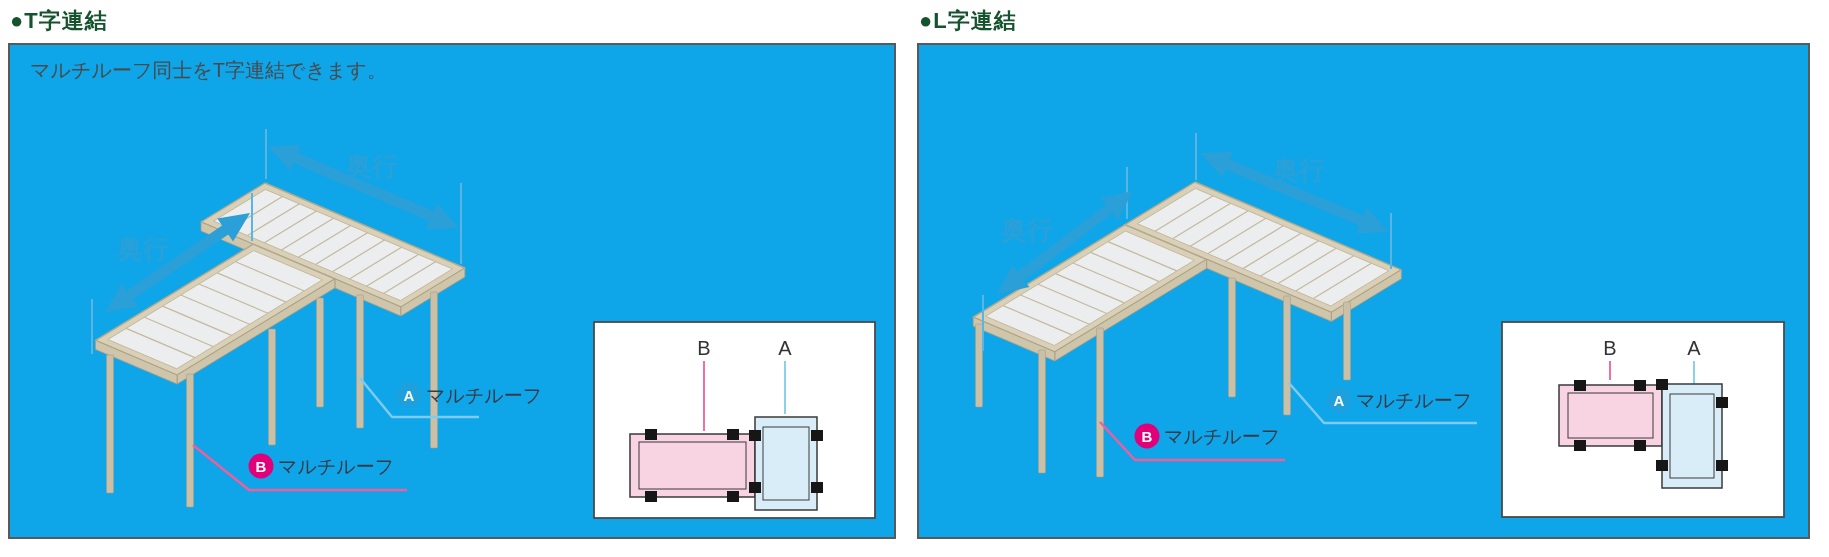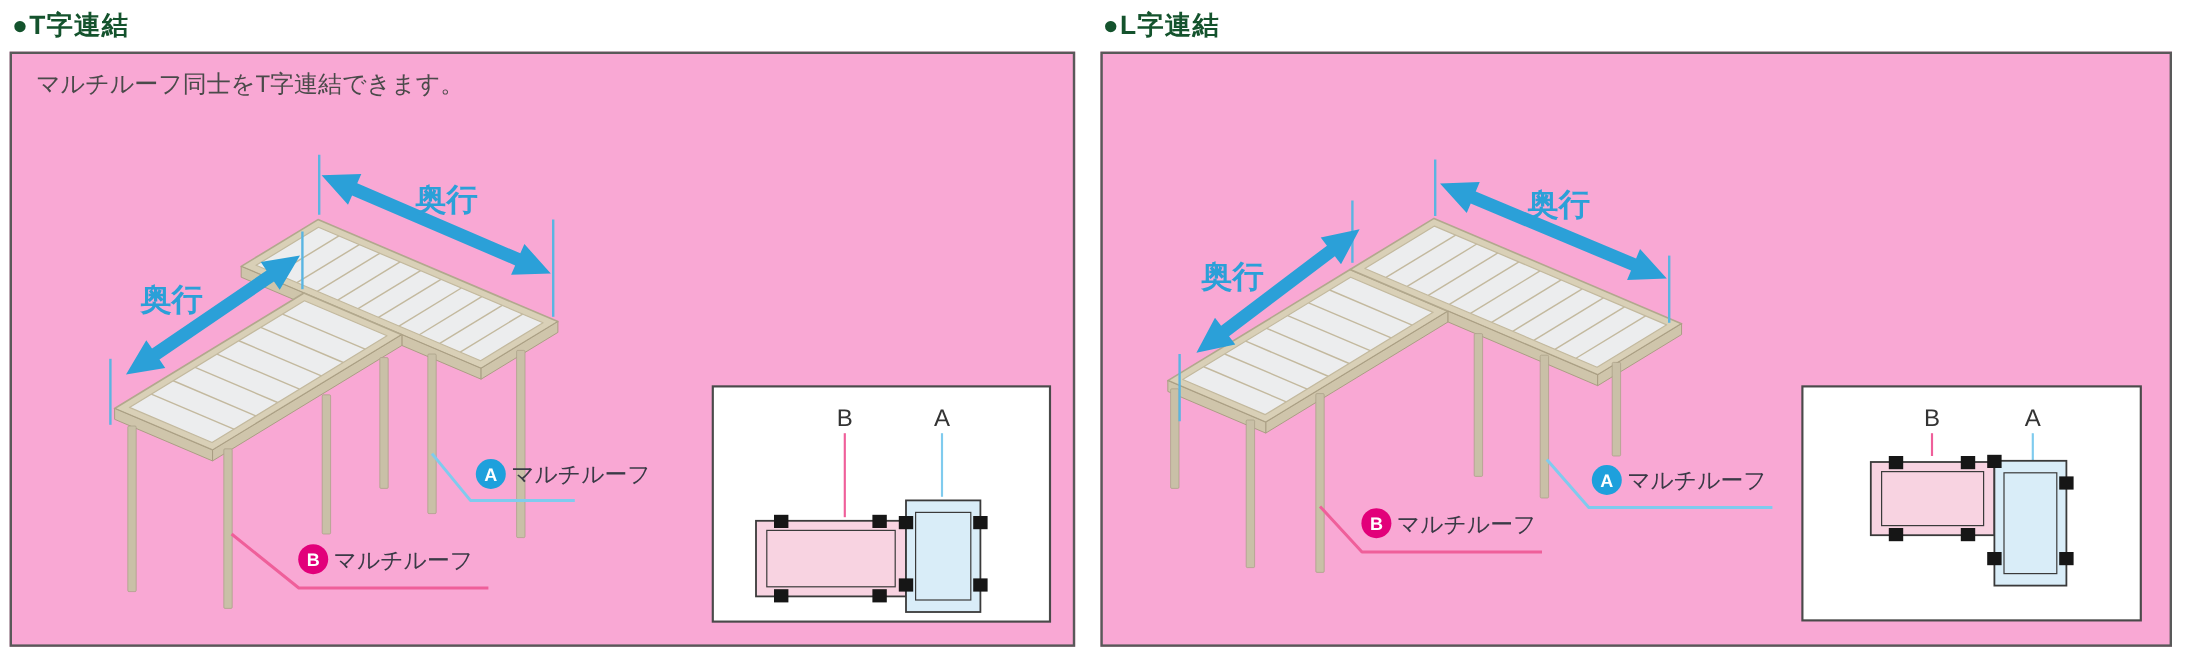--- a/index.html
+++ b/index.html
@@ -1,21 +1,21 @@
 <!DOCTYPE html>
 <html><head>
 <meta charset="utf-8">
 <style>
   html,body{margin:0;padding:0;background:#ffffff;}
   body{width:1829px;height:557px;position:relative;overflow:hidden;
        font-family:"Liberation Sans","DejaVu Sans",sans-serif;}
   .panel{position:absolute;top:7px;}
   .panel h2{margin:0 0 6px 2px;height:30px;font-size:22px;line-height:28px;
             font-weight:bold;color:#14532d;letter-spacing:1px;}
-  .box{position:relative;border:2px solid #595959;background:#f9a8d4;height:492px;}
+  .box{position:relative;border:2px solid #595959;background:#0ea5e9;height:492px;}
   #panel-t{left:8px;}  #panel-t .box{width:884px;}
   #panel-l{left:917px;} #panel-l .box{width:889px;}
   .desc{position:absolute;left:20px;top:12px;margin:0;font-size:20px;color:#4a4a4a;}
   svg.scene{position:absolute;left:0;top:0;}
   .depth{font-size:26px;font-weight:bold;fill:#2ba0d8;text-anchor:middle;}
   .badge-letter{font-size:15px;font-weight:bold;fill:#ffffff;text-anchor:middle;}
   .roof-label{font-size:19px;fill:#3a3a46;}
   .inset-letter{font-size:20px;fill:#333333;text-anchor:middle;}
   .leader{fill:none;stroke-width:2.5px;stroke-linejoin:round;}
 </style>

